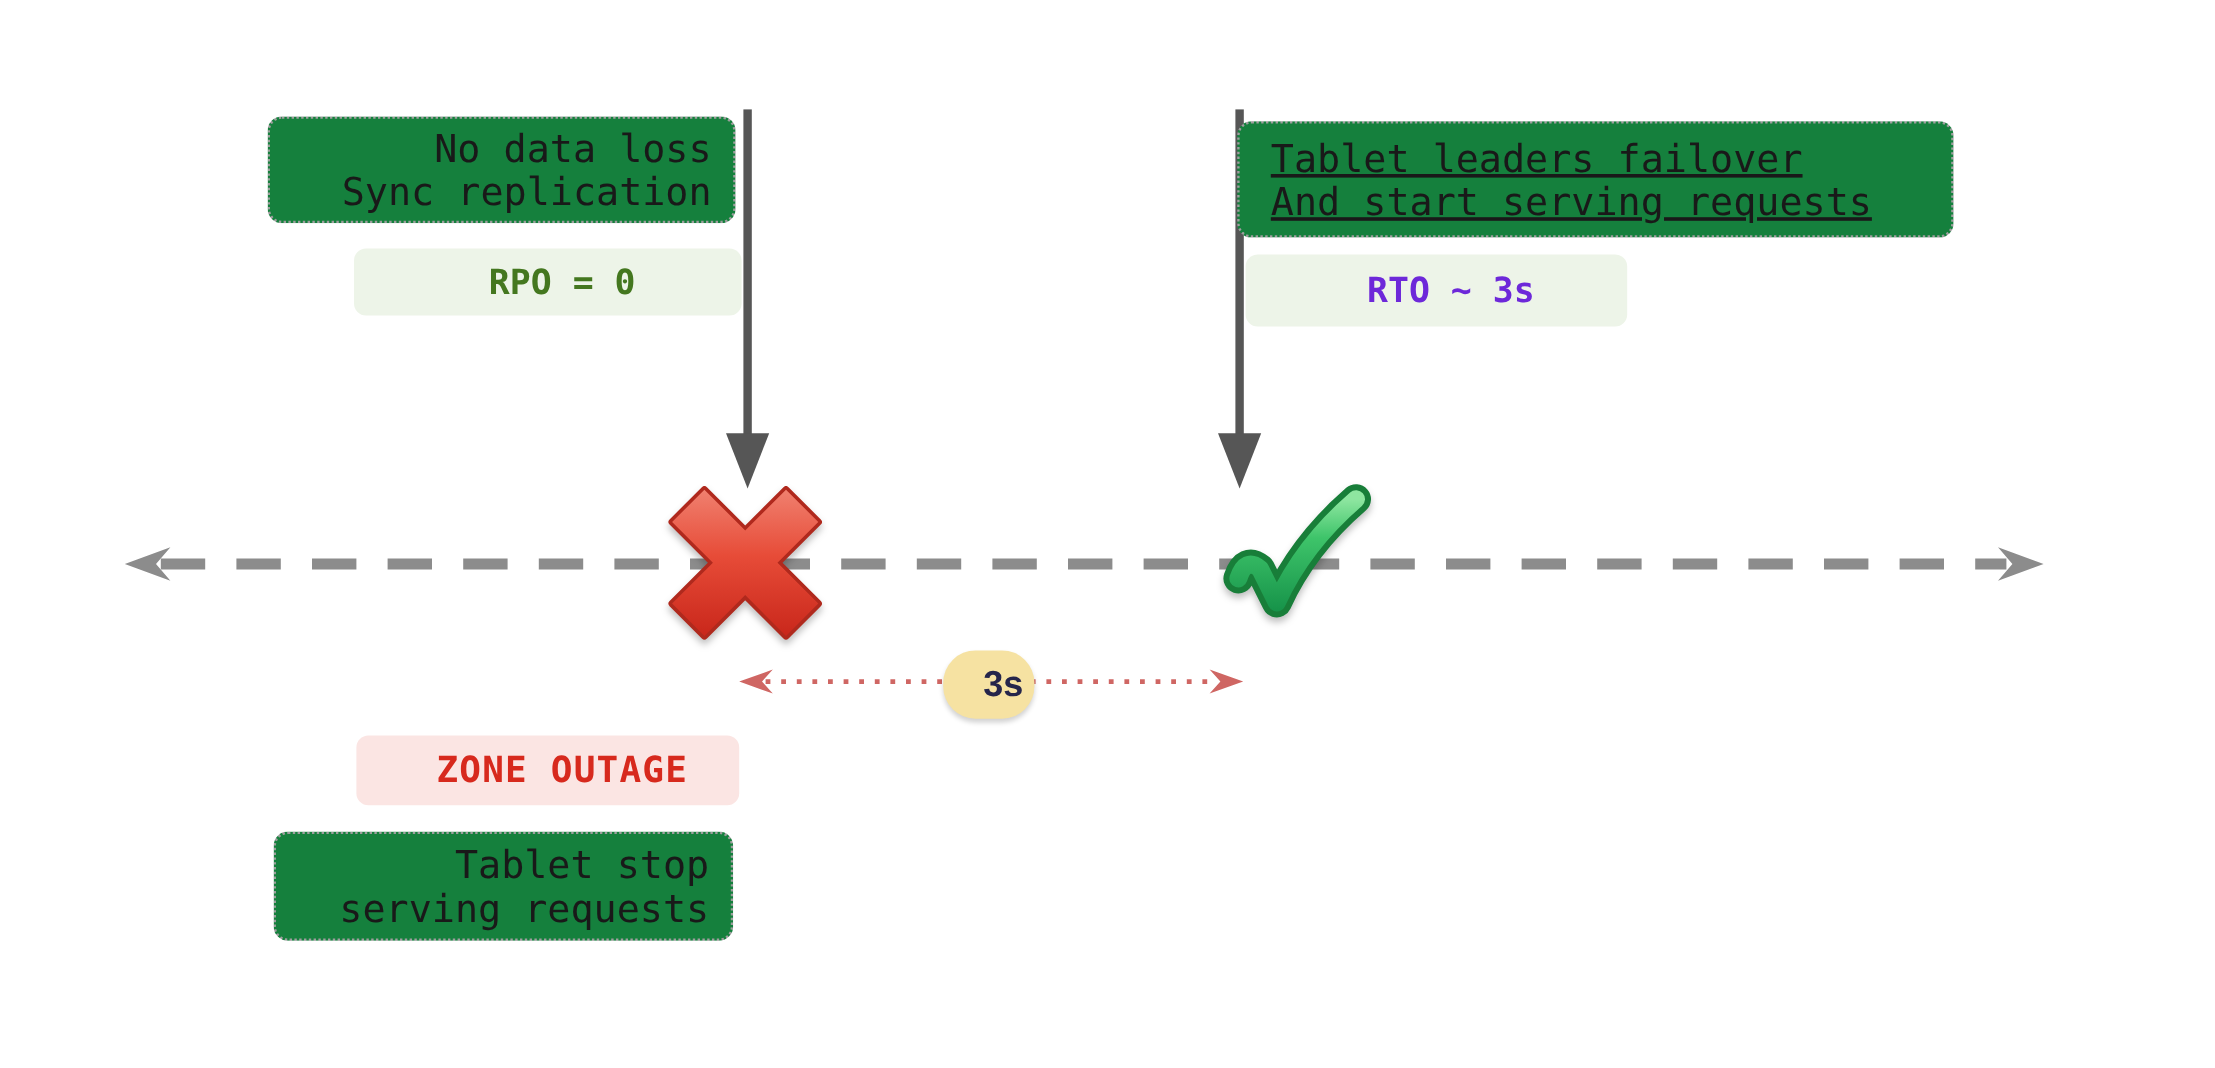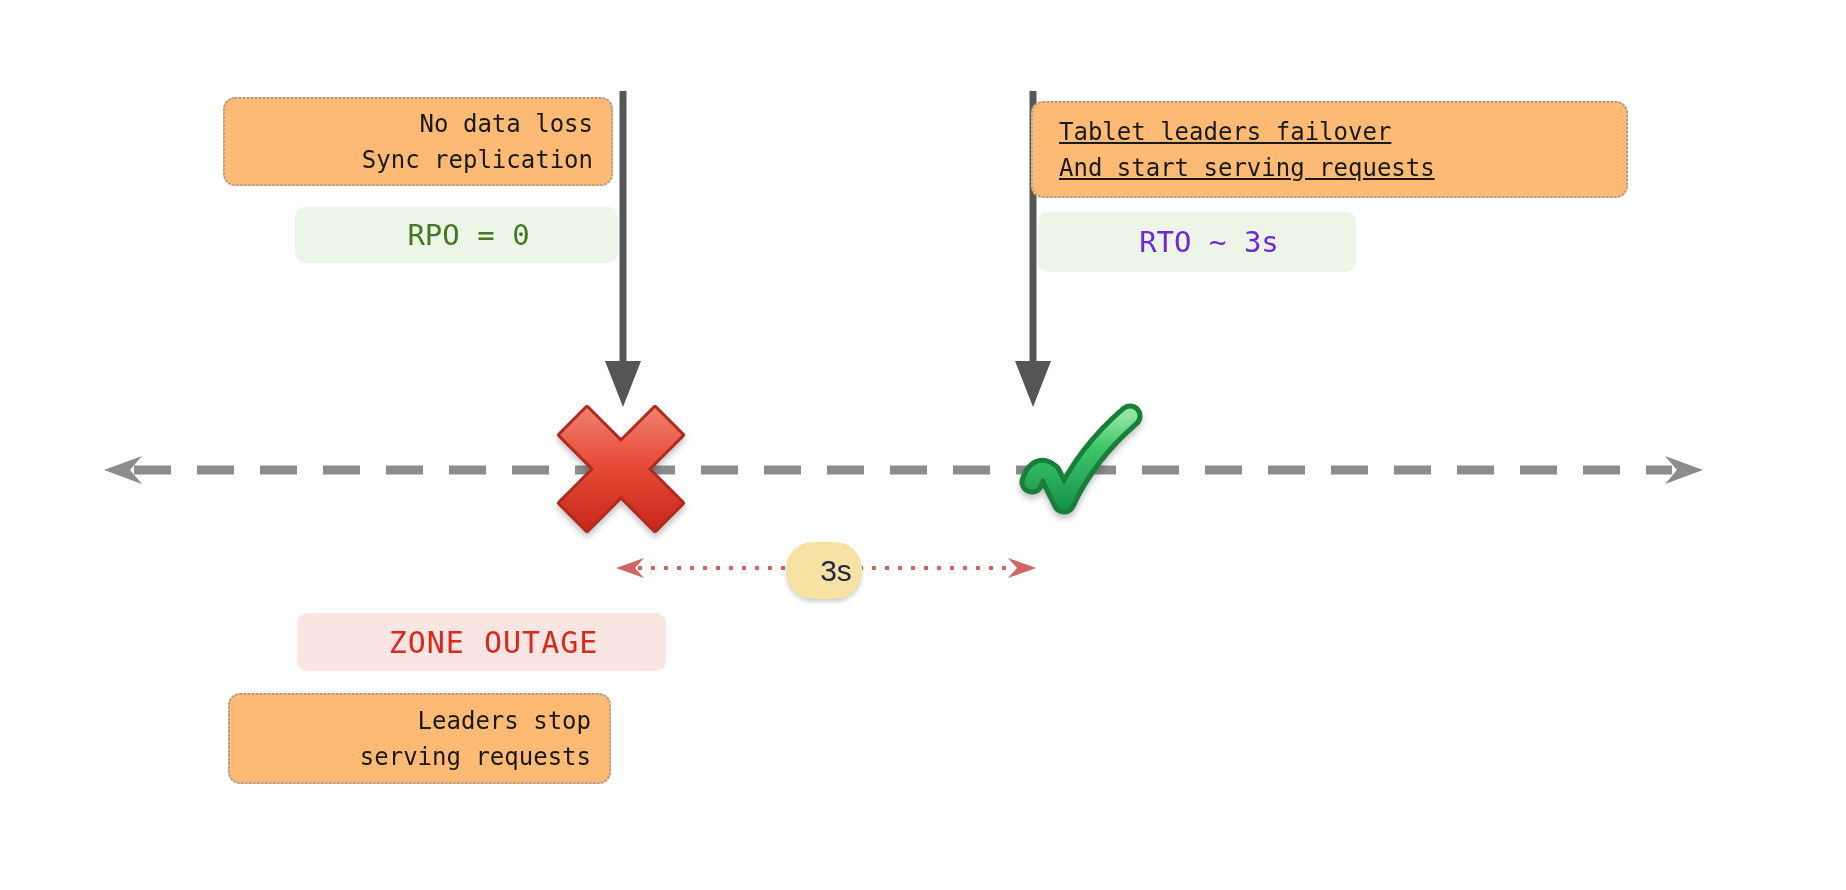--- a/index.html
+++ b/index.html
@@ -9,46 +9,46 @@
     background:#ffffff;
     font-family:"DejaVu Sans Mono","Liberation Mono",monospace;
     overflow:hidden;
   }
   
   .note-box{
     position:absolute;
     border:2px dotted #9e9e9e;
     border-radius:12px;
     color:#191919;
-    font-size:24px;
+    font-size:32px;
     line-height:36px;
-    background:#fdba74;
+    background:#15803d;
     box-sizing:border-box;
     display:flex;
     flex-direction:column;
     justify-content:center;
   }
   .note-box.align-right{text-align:right;padding:6px 18px 6px 12px;}
   .note-box.align-left{text-align:left;padding:6px 12px 6px 26px;}
   #left-note{left:223px;top:97px;width:390px;height:89px;}
   #right-note{left:1031px;top:101px;width:597px;height:97px;text-decoration:underline;}
   #bottom-note{left:228px;top:693px;width:383px;height:91px;}
 
   
   .badge{
     position:absolute;
     border-radius:10px;
     display:flex;align-items:center;justify-content:center;
-    font-weight:normal;
+    font-weight:bold;
     box-sizing:border-box;
     padding-left:24px;
   }
   #rpo-badge{left:295px;top:207px;width:323px;height:56px;background:#edf4e8;color:#44771f;font-size:29px;}
   #rto-badge{left:1038px;top:212px;width:318px;height:60px;background:#edf4e8;color:#6d28d9;font-size:29px;}
-  #zone-badge{left:297px;top:613px;width:369px;height:58px;background:#fbe5e3;color:#d7291d;font-size:30px;letter-spacing:1px;}
+  #zone-badge{left:297px;top:613px;width:319px;height:58px;background:#fbe5e3;color:#d7291d;font-size:30px;letter-spacing:1px;}
   #gap-badge{
     left:786px;top:542px;width:76px;height:57px;
     background:#f6e2a2;color:#25254b;font-size:30px;border-radius:27px;
     box-shadow:0 3px 4px rgba(0,0,0,0.18);
     font-family:"Liberation Sans","DejaVu Sans",sans-serif;
   }
 
   .abs{position:absolute;}
   .shadowed{filter:drop-shadow(0 4px 3px rgba(0,0,0,0.25));}
 </style>
@@ -114,17 +114,17 @@
     <line x1="28" y1="18" x2="404" y2="18" stroke="#cf6663" stroke-width="4" stroke-dasharray="4 9"></line>
     <polygon points="6,18 34,8 25,18 34,28" fill="#cf6663"></polygon>
     <polygon points="426,18 398,8 407,18 398,28" fill="#cf6663"></polygon>
   </svg>
 
   <div class="badge" id="gap-badge">3s</div>
 
   <div class="badge" id="zone-badge">ZONE OUTAGE</div>
 
   <div class="note-box align-right" id="bottom-note">
-    <div>Leaders stop</div>
+    <div>Tablet stop</div>
     <div>serving requests</div>
   </div>
 
 </div>
 
 </body></html>

